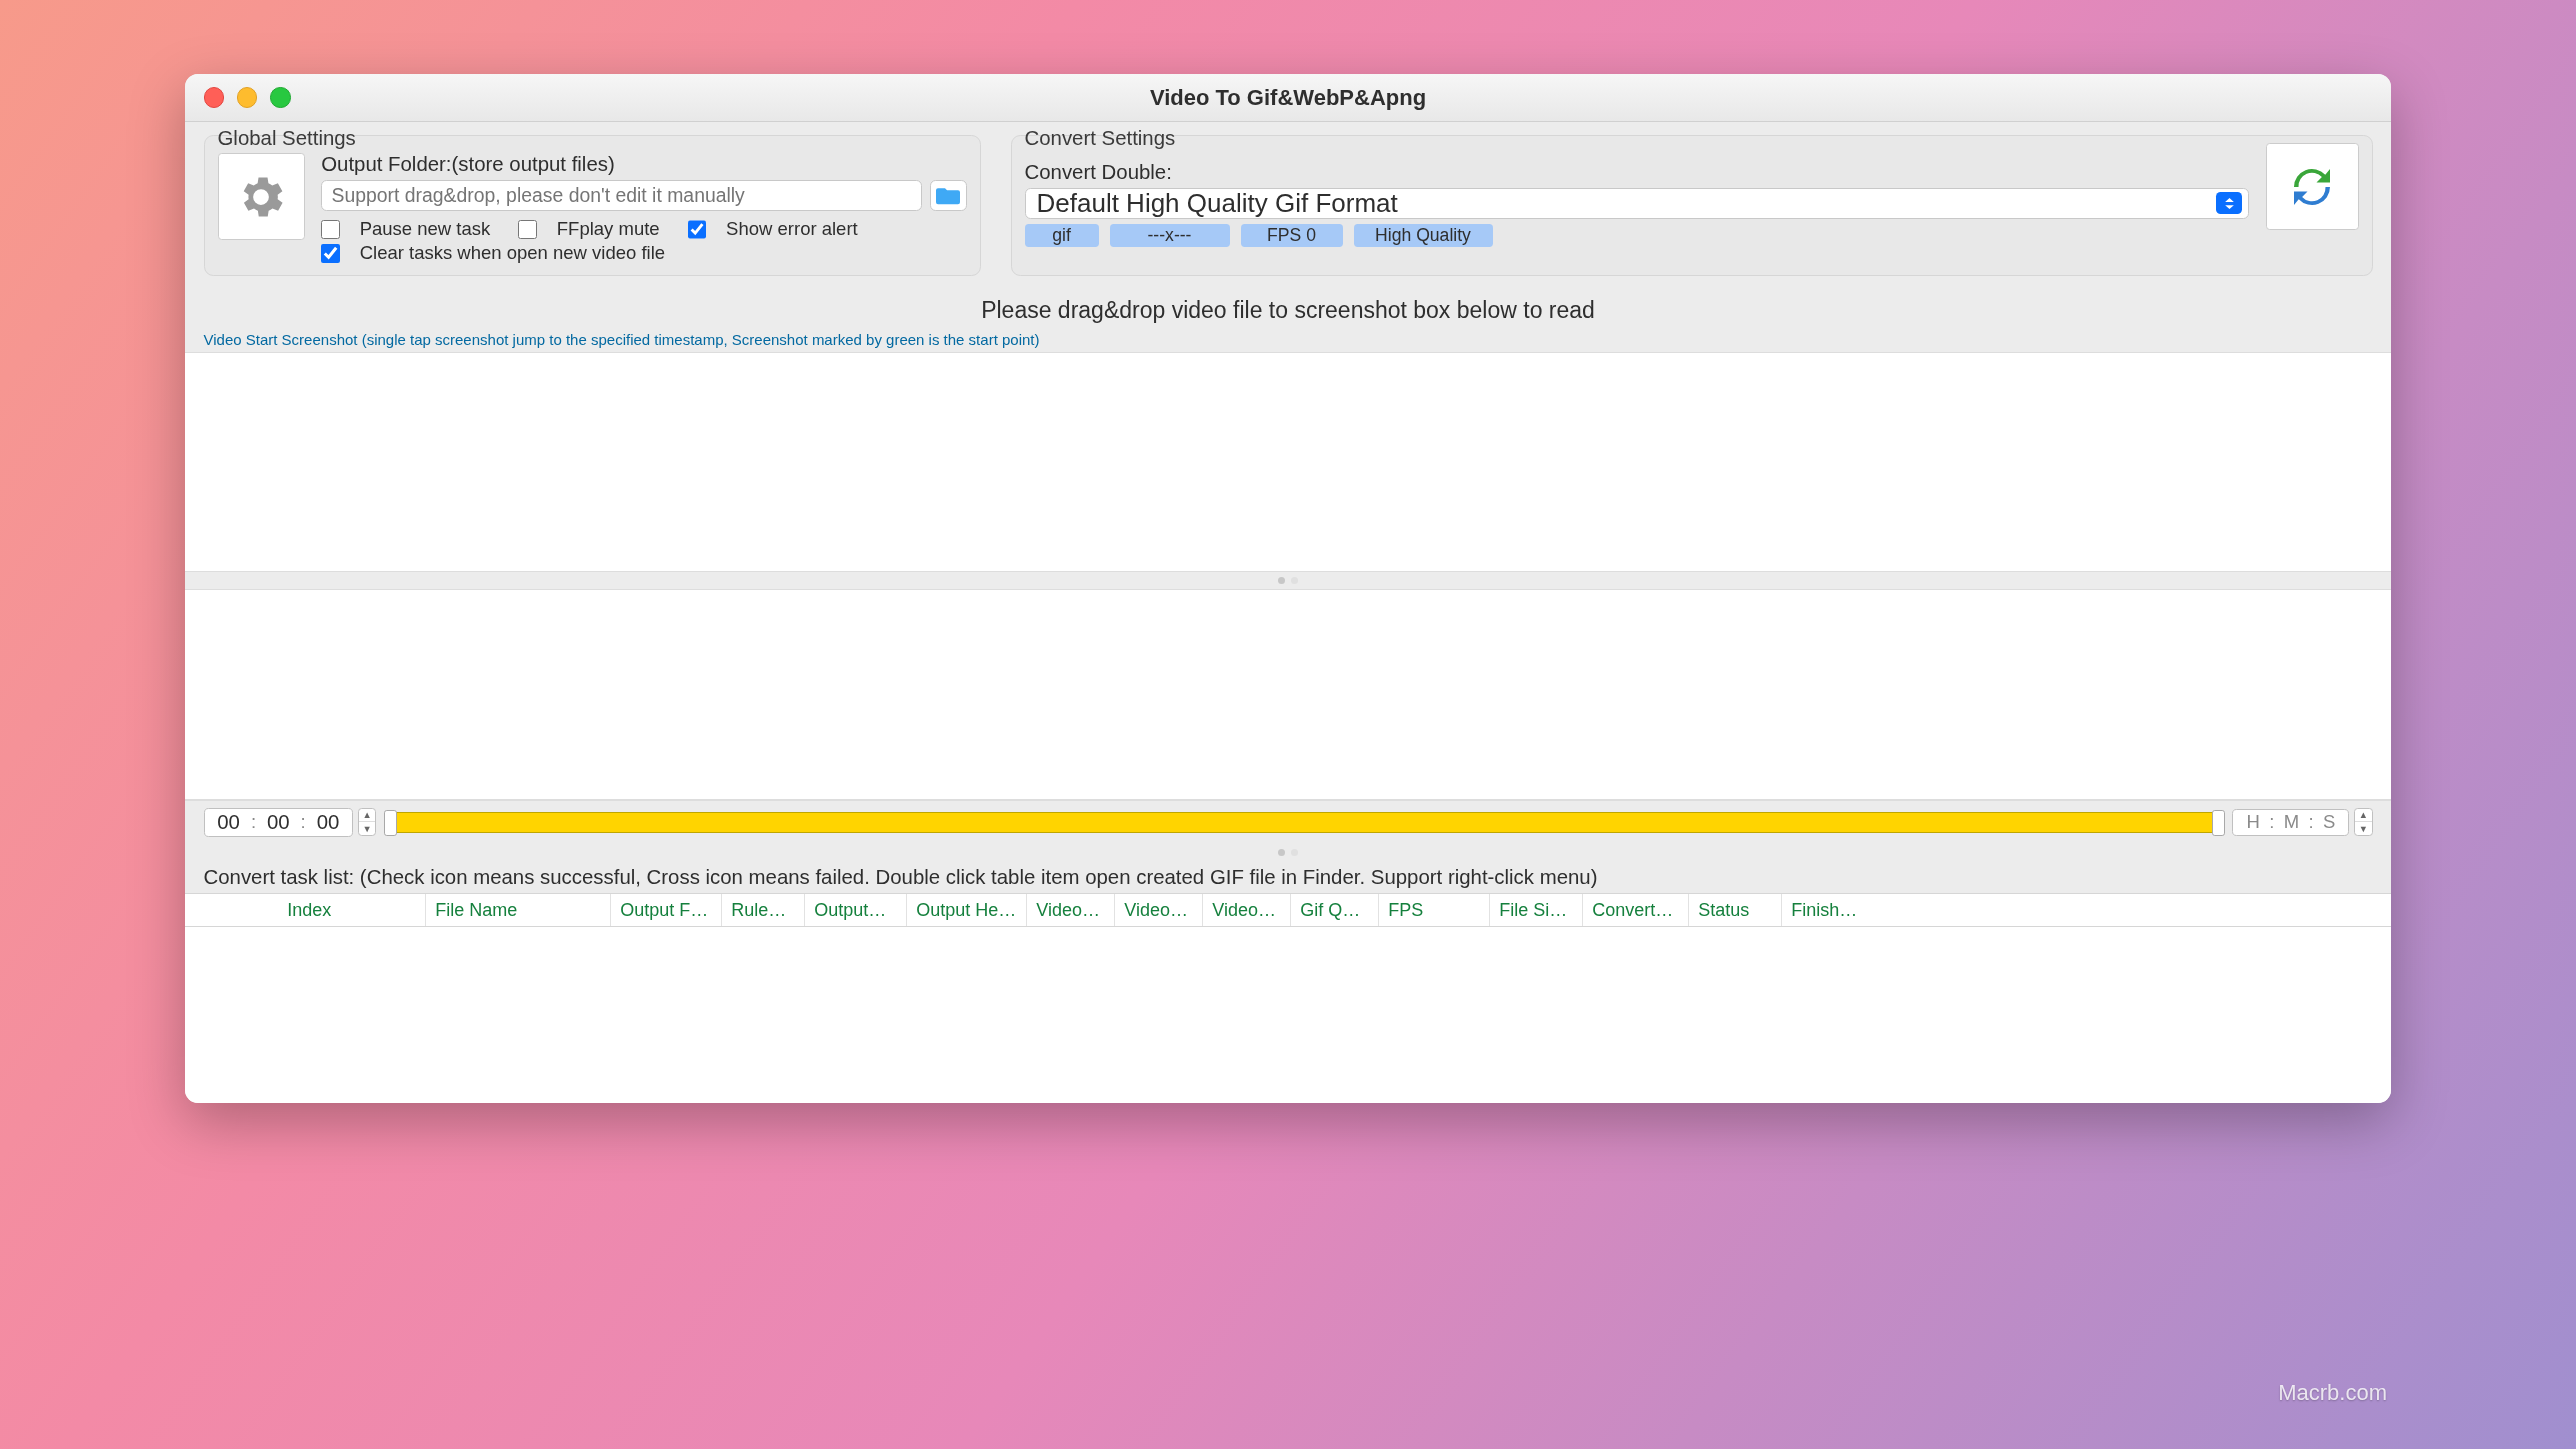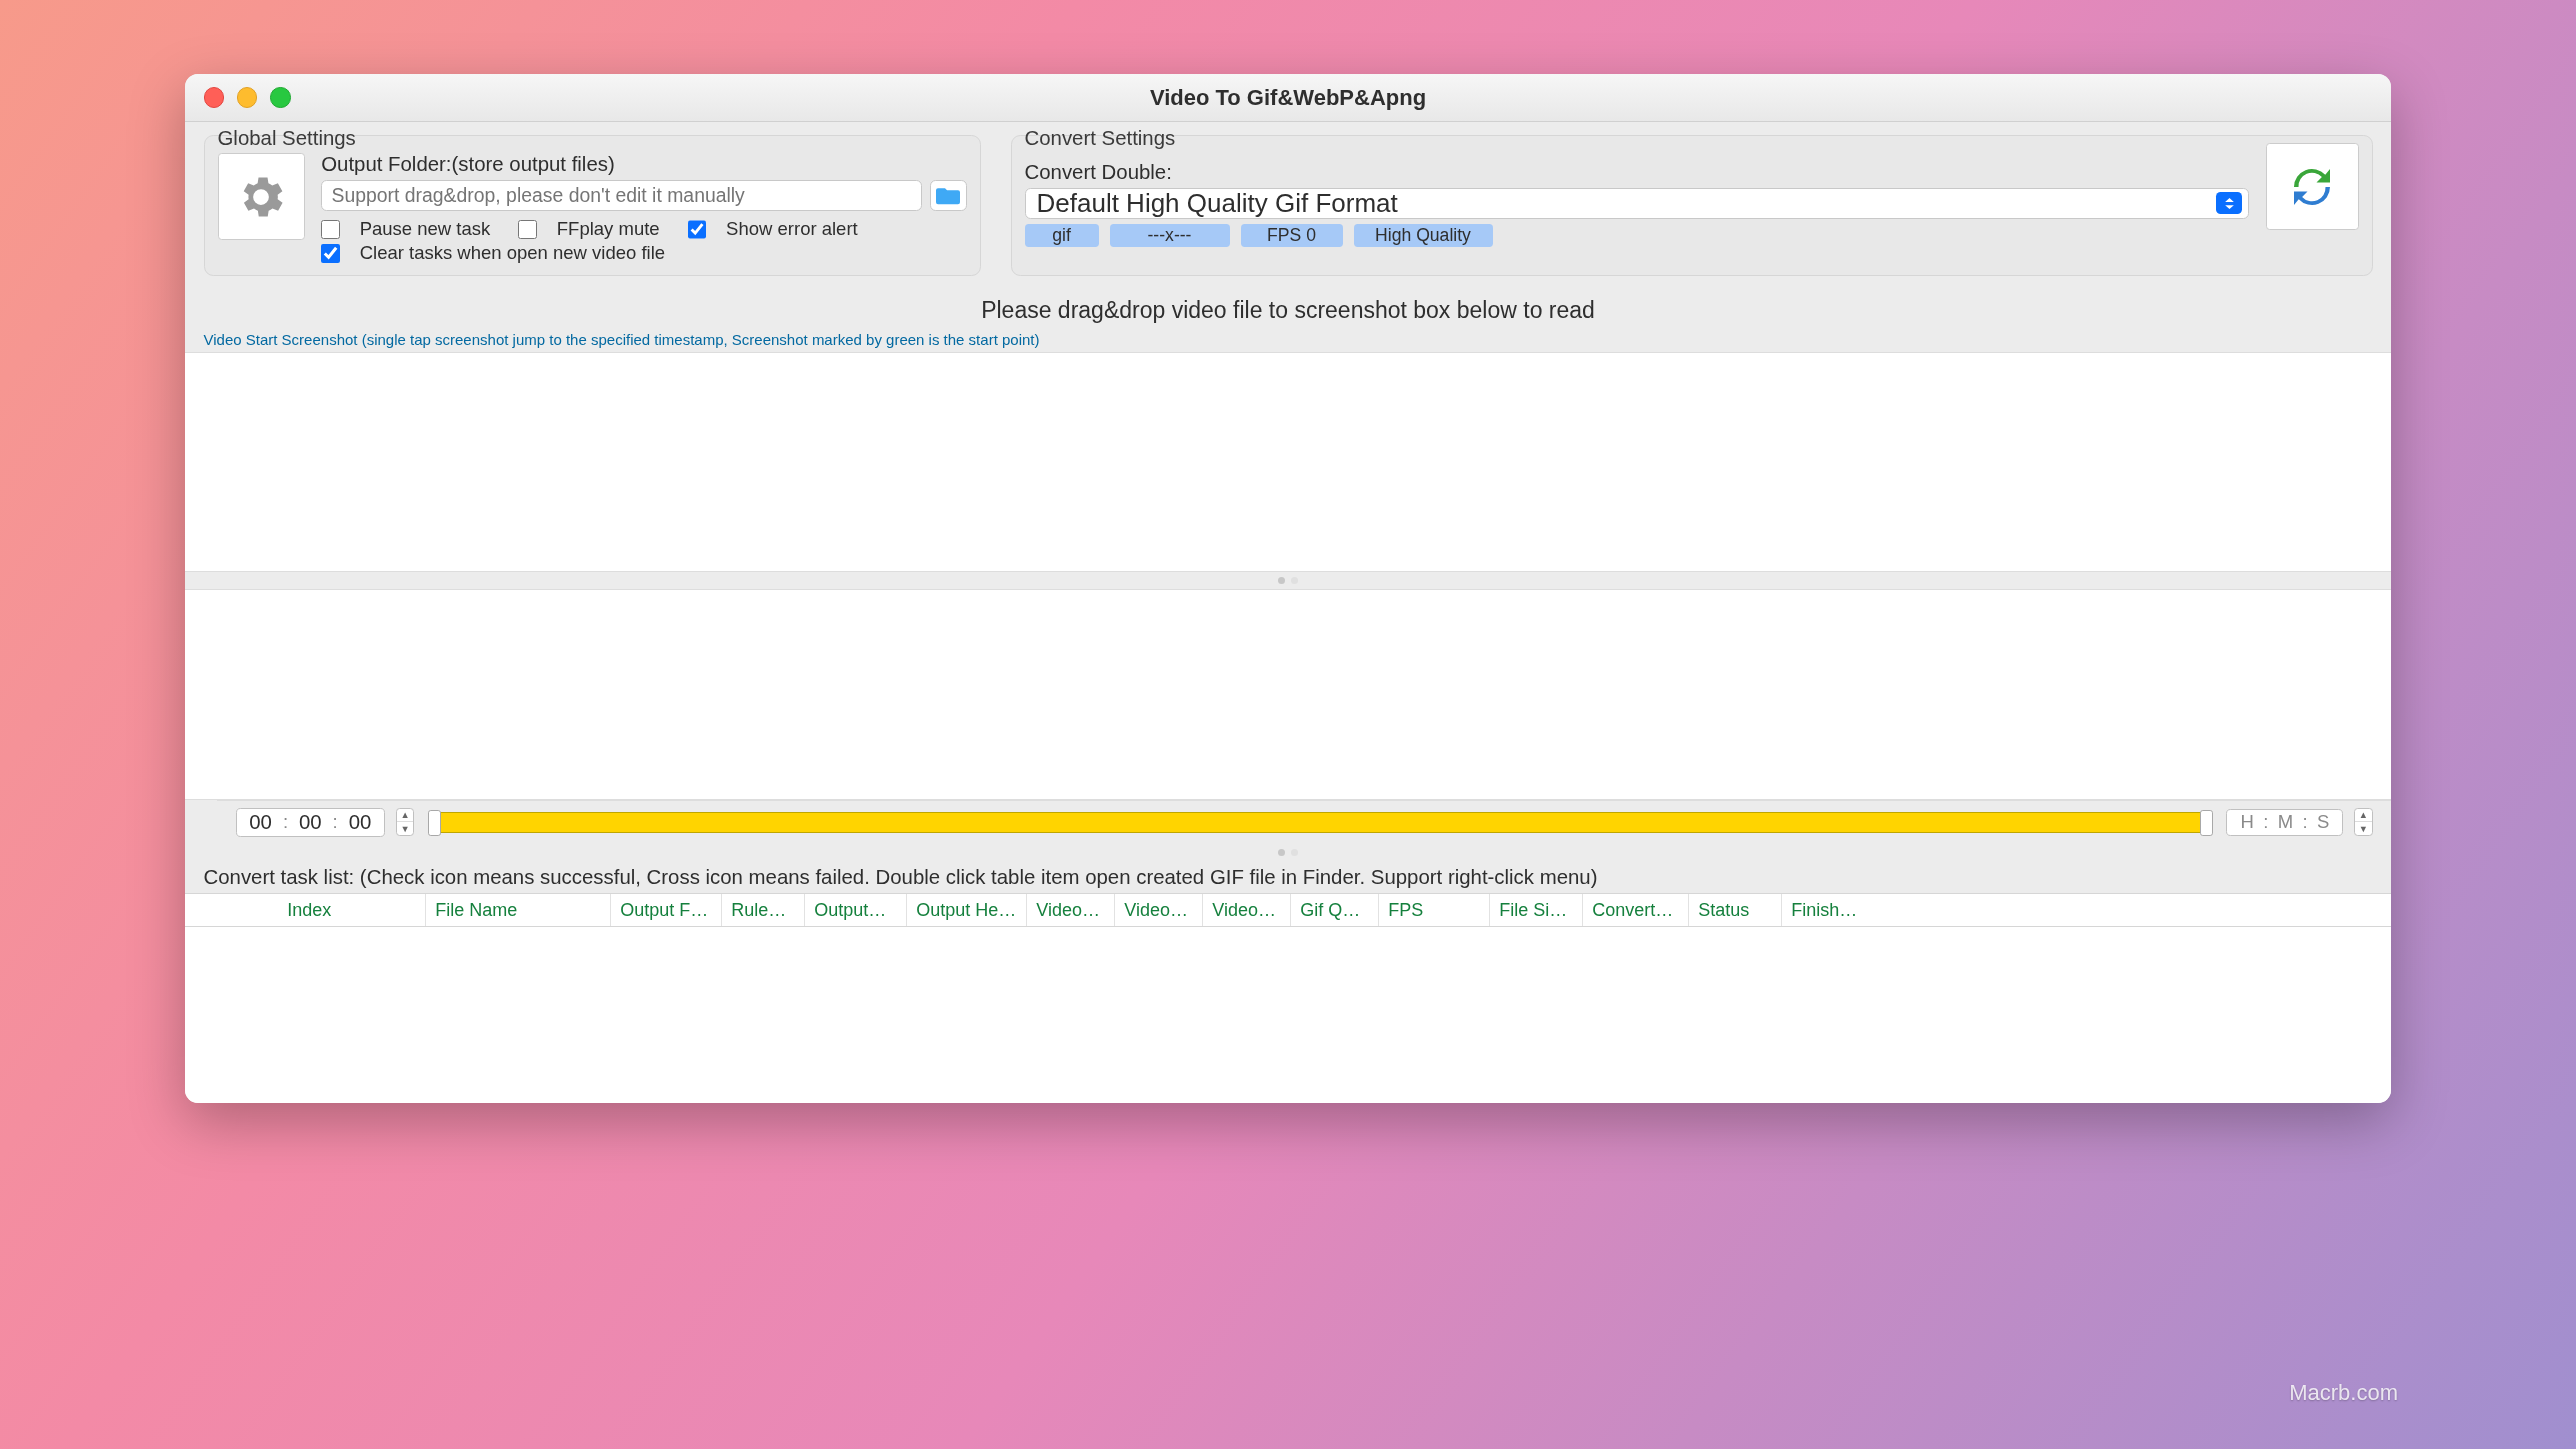--- a/index.html
+++ b/index.html
@@ -7,21 +7,21 @@
 body {
   background: linear-gradient(125deg, #f79a8a 0%, #f38aa6 30%, #e788b9 55%, #c78bc4 75%, #a08fcf 100%);
   display: flex;
   align-items: flex-start;
   justify-content: center;
   padding: 74px 185px 0;
   position: relative;
 }
 .watermark {
   position: absolute;
-  right: 178px;
+  right: 189px;
   bottom: 43px;
   color: rgba(255,255,255,0.82);
   font-size: 22px;
   text-shadow: 0 0.9px 1.9px rgba(0,0,0,0.25);
 }
 
 .window {
   width: 100%;
   background: #ececec;
   border-radius: 13px;
@@ -121,22 +121,22 @@
 .dz1{height:220px;}
 .dz2{height:211px;}
 .sep-dots{height:16.7px;background:#ececec;display:flex;align-items:center;justify-content:center;gap:5.6px;}
 .sep-dots span{width:7.4px;height:7.4px;border-radius:50%;background:#c7c7c7;}
 .sep-dots span:nth-child(2){background:#e0e0e0;}
 
 .outer{padding:0;}
 
 
 .time-row{
-  display:flex;align-items:center;gap:7px;background:#ececec;
-  padding:7.4px 3.7px; border-top:0.9px solid #ddd;margin-left:32px;
+  display:flex;align-items:center;gap:1px;background:#ececec;
+  padding:7.4px 3.7px; border-top:0.9px solid #ddd;
 }
 .stepper-group{display:flex;align-items:center;gap:1.9px;border:0.9px solid #c0c0c0;border-radius:4.6px;background:#fff;padding:1.9px 5.6px;}
 .stepper-group input{width:37px;border:none;text-align:center;font-size:20.4px;color:#2e2e2e;outline:none;}
 .colon{color:#888;font-size:18.5px;padding:0 1.9px;}
 .mini-stepper{
   width:18.5px;display:flex;flex-direction:column;border:0.9px solid #c0c0c0;border-radius:3.7px;
   background:#fff;margin-left:3.7px;
 }
 .mini-stepper div{height:13px;display:flex;align-items:center;justify-content:center;font-size:9.3px;color:#666;}
 .mini-stepper div:first-child{border-bottom:0.9px solid #ddd;}

